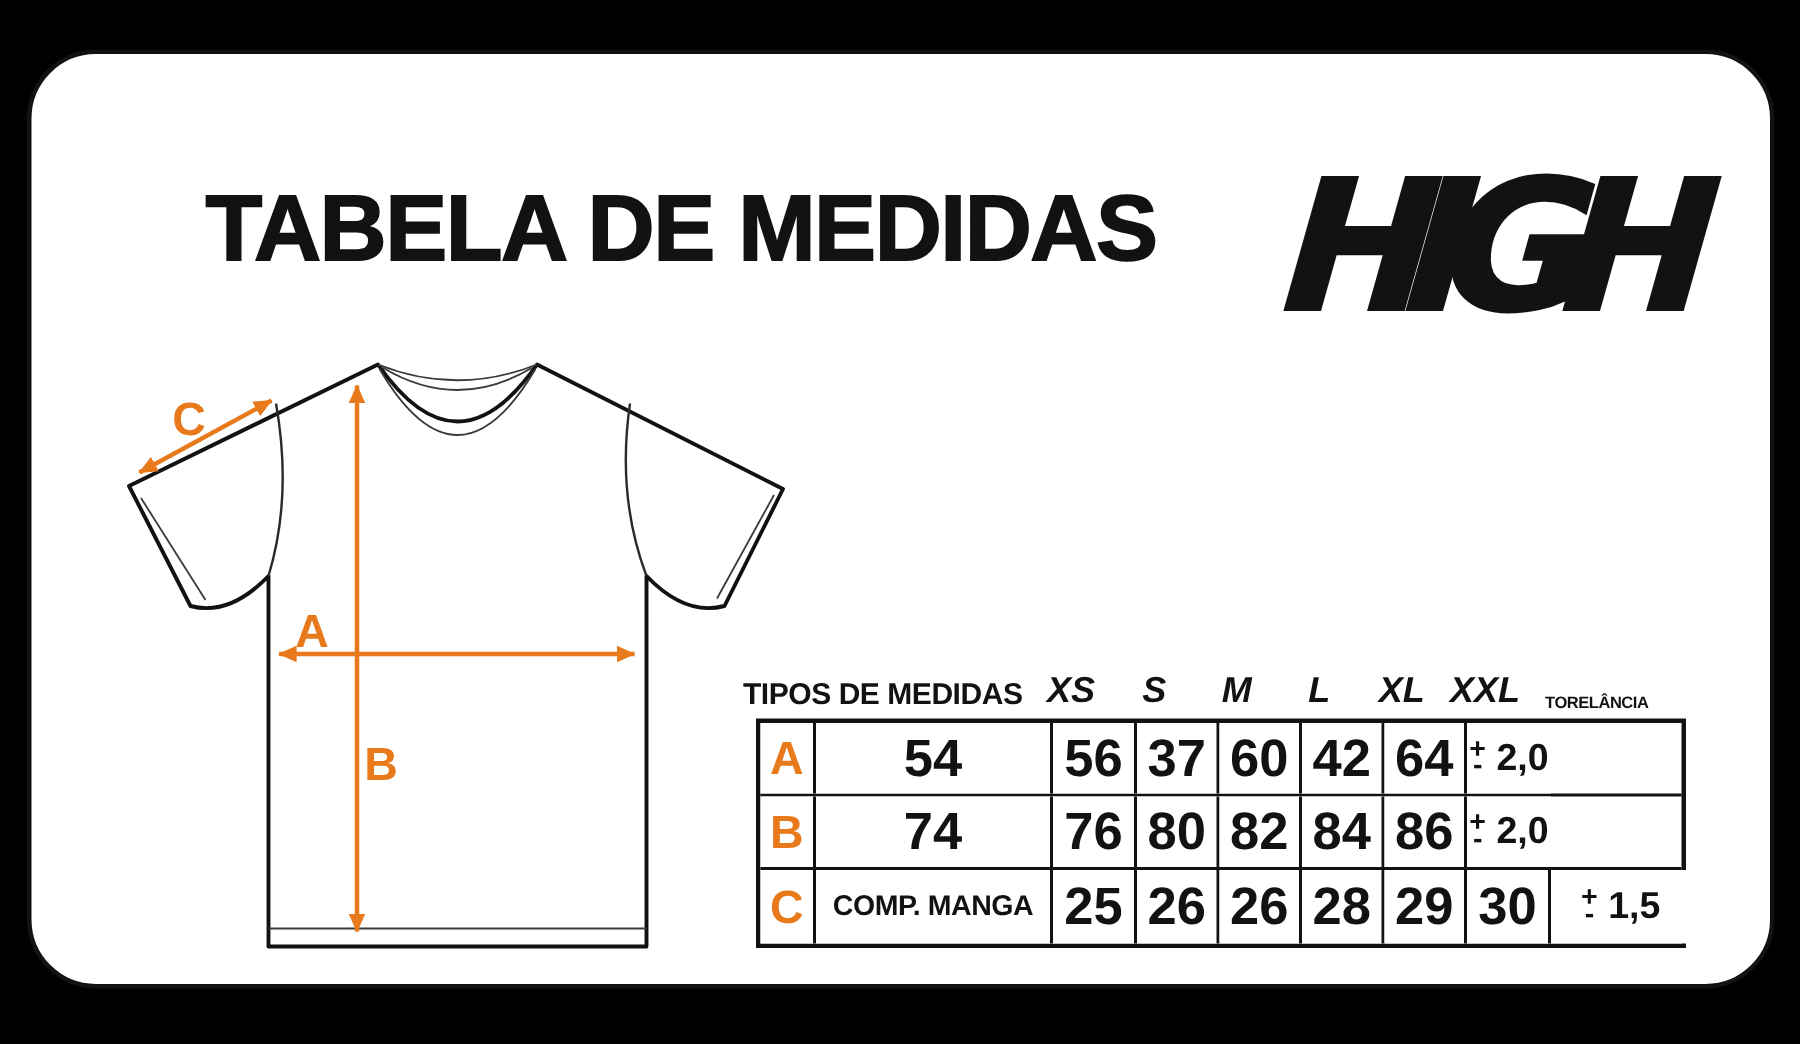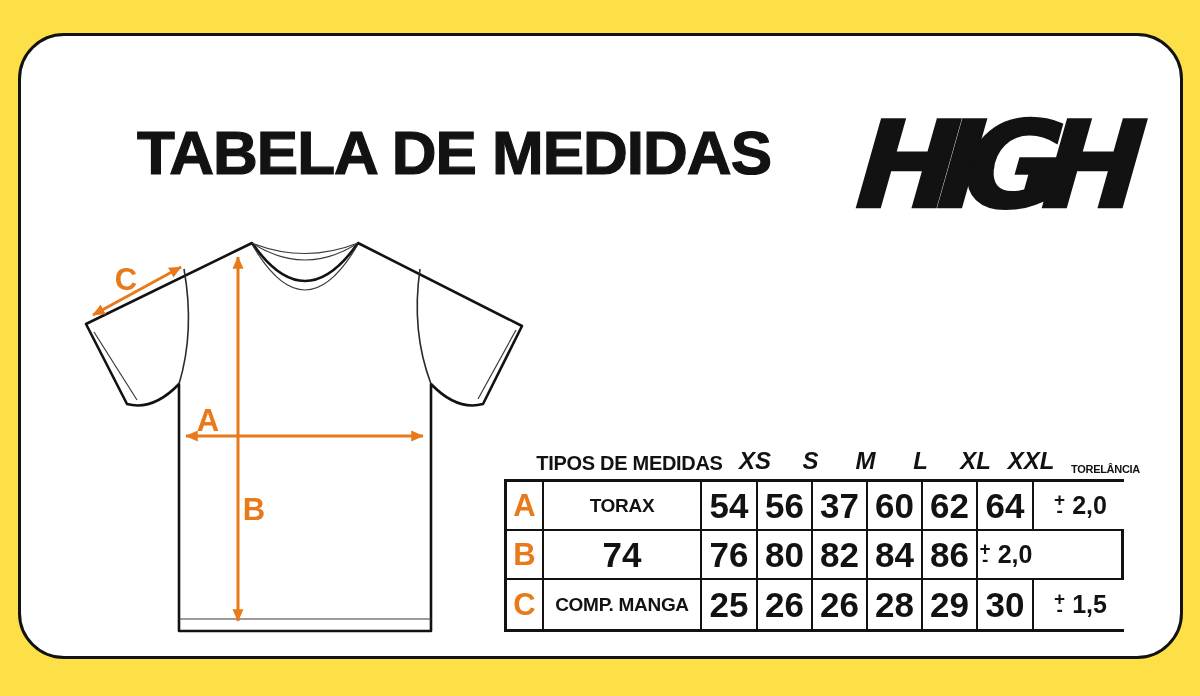--- a/index.html
+++ b/index.html
@@ -1,19 +1,19 @@
 <!DOCTYPE html>
 <html style="--accent: #E87A1C; --ink: #121212;"><head>
 <meta charset="utf-8">
 <style>
   html,body{margin:0;padding:0;background:#ffffff;}
   .stage{
     position:relative;
     width:1200px;height:696px;
-    background:#fde047;
+    background:#000000;
     overflow:hidden;
     font-family:"Liberation Sans", sans-serif;
     color:var(--ink,#111);
   }
   .card{
     position:absolute;
     left:18px;top:33px;
     width:1165px;height:626px;
     box-sizing:border-box;
     border:3.5px solid var(--ink,#111);
@@ -47,21 +47,21 @@
   .thin{fill:none;stroke:#3a3a3a;stroke-width:1.2;}
   .measure-line{fill:none;stroke:var(--accent,#E87A1C);stroke-width:3;}
   .arrowhead{fill:var(--accent,#E87A1C);}
   .measure-label{
     fill:var(--accent,#E87A1C);
     font-family:"Liberation Sans", sans-serif;
     font-weight:bold;font-size:31px;
   }
   
   .thead{
-    position:absolute;left:511px;top:408px;width:620px;height:34px;
+    position:absolute;left:470px;top:408px;width:620px;height:34px;
     display:grid;
     grid-template-columns:195px 56px 55px 55px 55px 55px 56px 93px;
     align-items:end;
   }
   .th{display:flex;justify-content:center;align-items:flex-end;font-weight:bold;padding-bottom:3px;}
   .th-types{font-size:20px;letter-spacing:-0.3px;}
   .th-size{font-size:24px;font-style:italic;}
   .th-tol{font-size:11px;letter-spacing:-0.3px;}
   .tbody{
     position:absolute;left:483px;top:443px;width:620px;
@@ -147,26 +147,25 @@
       <div class="th th-size">L</div>
       <div class="th th-size">XL</div>
       <div class="th th-size">XXL</div>
       <div class="th th-tol">TORELÂNCIA</div>
     </div>
 
     <div class="tbody">
 
       <div class="trow">
         <div class="cell letter">A</div>
-        <div class="cell mlabel">TORAX</div>
         <div class="cell num">54</div>
         <div class="cell num">56</div>
         <div class="cell num">37</div>
         <div class="cell num">60</div>
-        <div class="cell num">62</div>
+        <div class="cell num">42</div>
         <div class="cell num">64</div>
         <div class="cell tol">
           <span class="pm">
               <span>+</span>
               <span>-</span>
             </span>
           <span>2,0</span>
         </div>
       </div>
 

